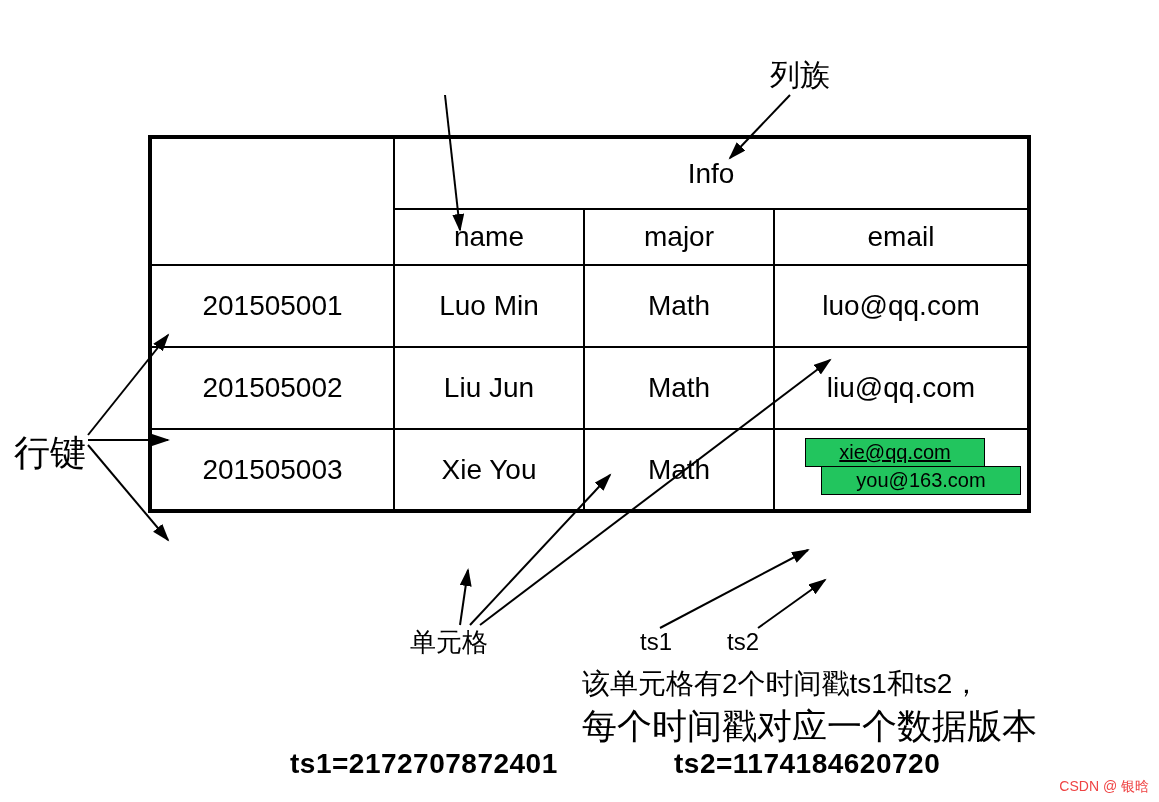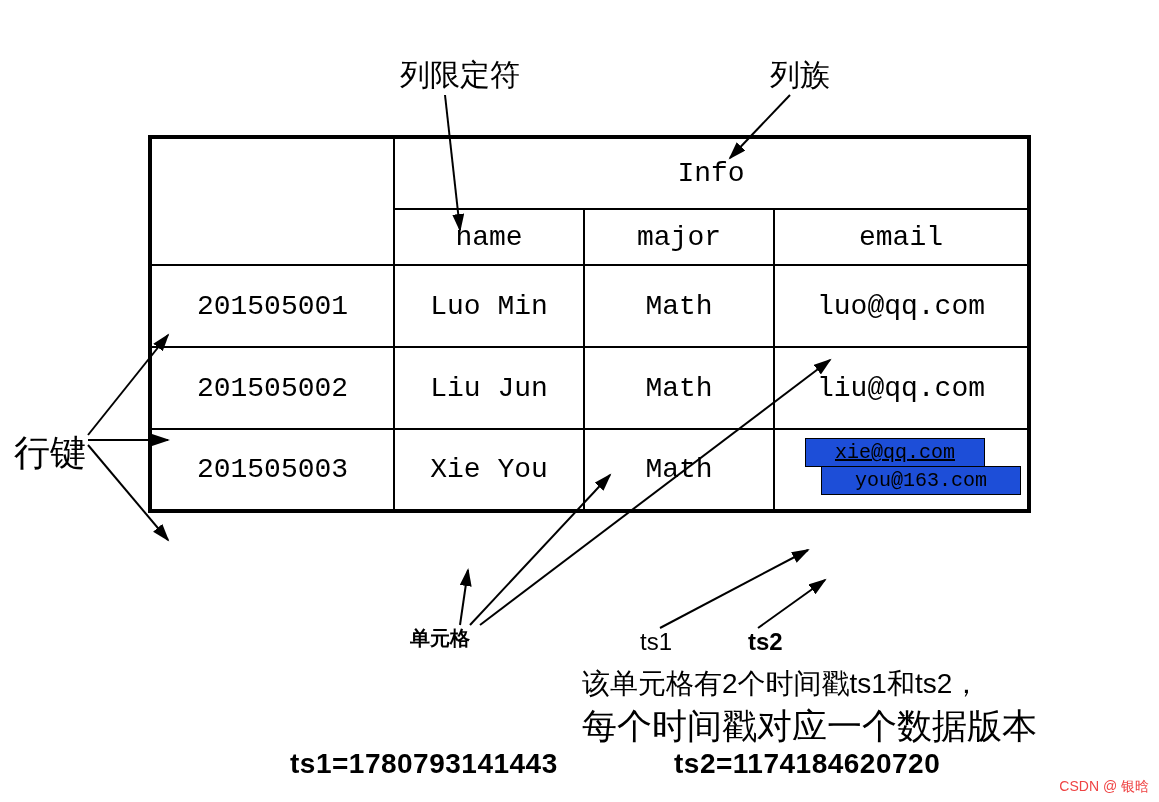--- a/index.html
+++ b/index.html
@@ -29,67 +29,65 @@
     top: 135px;
     border-collapse: collapse;
     border: 4px solid #000;
   }
   .tbl td, .tbl th {
     border: 2px solid #000;
     font-size: 28px;
     font-weight: normal;
     text-align: center;
     padding: 0;
-    font-family: Liberation Mono, monospace;
   }
   .rk-col { width: 244px; }
   .name-col { width: 190px; }
   .major-col { width: 190px; }
   .email-col { width: 255px; }
 
   .h1 { height: 72px; }
   .h2 { height: 56px; }
   .hrow { height: 82px; }
   .leftcell { text-align: left; padding-left: 24px; }
   .email-cell-3 { position: relative; }
 
   
   .ver {
     position: absolute;
-    background: #1d4ed8;
+    background: #22c55e;
     border: 1px solid #000;
     font-size: 20px;
     text-align: center;
     padding: 2px 6px;
     white-space: nowrap;
   }
   .ver1 { left: 30px; top: 8px; width: 180px; text-decoration: underline; }
   .ver2 { left: 46px; top: 36px; width: 200px; }
 
   
-  .cell-label { position: absolute; left: 410px; top: 625px; font-size: 20px; font-weight: bold; }
+  .cell-label { position: absolute; left: 410px; top: 625px; font-size: 26px; }
   .ts1-label  { position: absolute; left: 640px; top: 628px; font-size: 24px; }
-  .ts2-label  { position: absolute; left: 748px; top: 628px; font-size: 24px; font-weight: bold; }
+  .ts2-label  { position: absolute; left: 727px; top: 628px; font-size: 24px; }
 
   .desc1 { position: absolute; left: 582px; top: 665px; font-size: 28px; }
   .desc2 { position: absolute; left: 582px; top: 703px; font-size: 35px; }
 
   .ts1val { position: absolute; left: 290px; top: 748px; font-size: 28px; font-weight: bold; letter-spacing: 0.5px; }
   .ts2val { position: absolute; left: 674px; top: 748px; font-size: 28px; font-weight: bold; letter-spacing: 0.5px; }
 
   .watermark { position: absolute; right: 10px; bottom: 6px; font-size: 14px; color: #ef4444; }
 
   svg.overlay { position: absolute; left: 0; top: 0; width: 1159px; height: 802px; pointer-events: none; }
 </style>
 </head>
 <body>
 
 <div class="container">
 
-  <div class="top-label-1">列限定符</div>
   <div class="top-label-2">列族</div>
   <div class="left-label">行键</div>
 
   <table class="tbl">
     <tbody>
         <tr class="h1">
       <td class="rk-col" rowspan="2"></td>
       <td colspan="3">Info</td>
     </tr>
     <tr class="h2">
@@ -124,21 +122,21 @@
   </tbody>
     </table>
 
   <div class="cell-label">单元格</div>
   <div class="ts1-label">ts1</div>
   <div class="ts2-label">ts2</div>
 
   <div class="desc1">该单元格有2个时间戳ts1和ts2，</div>
   <div class="desc2">每个时间戳对应一个数据版本</div>
 
-  <div class="ts1val">ts1=1780793141443</div>
+  <div class="ts1val">ts1=2172707872401</div>
   <div class="ts2val">ts2=1174184620720</div>
 
   <div class="watermark">CSDN @ 银晗</div>
 
   <svg class="overlay">
     <defs>
       <marker id="arr" markerWidth="10" markerHeight="10" refX="8" refY="3" orient="auto" markerUnits="strokeWidth">
         <path d="M0,0 L9,3 L0,6 Z" fill="#000"></path>
       </marker>
     </defs>

